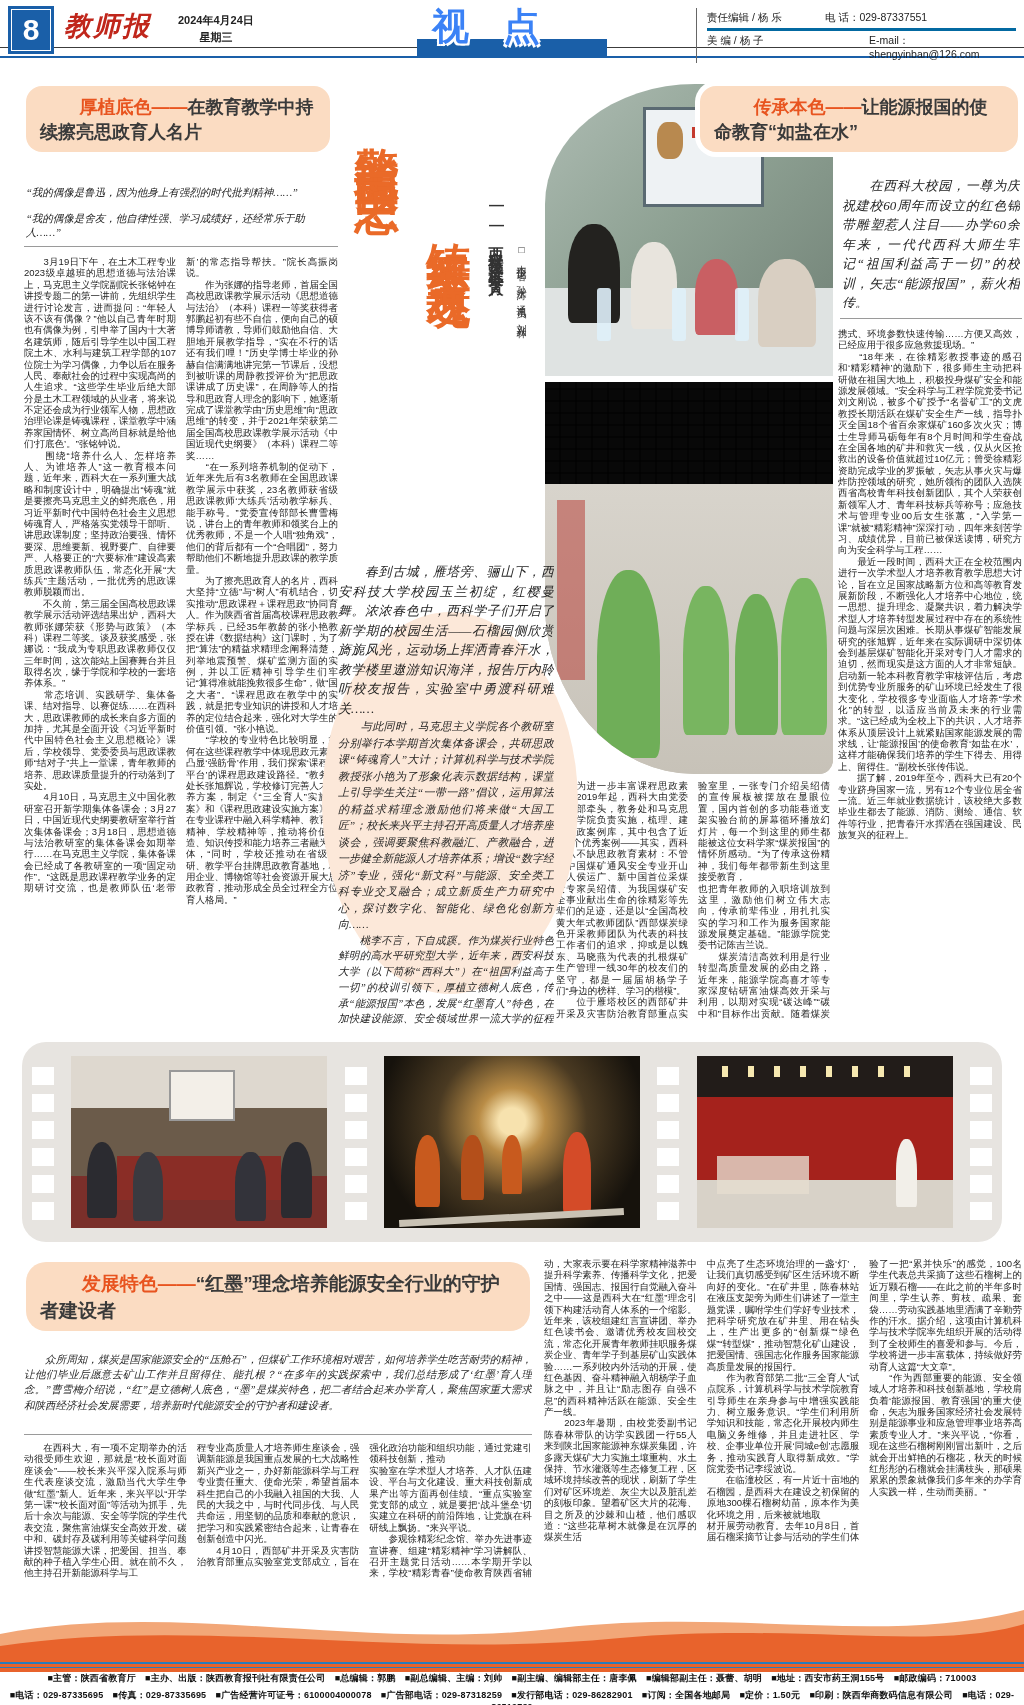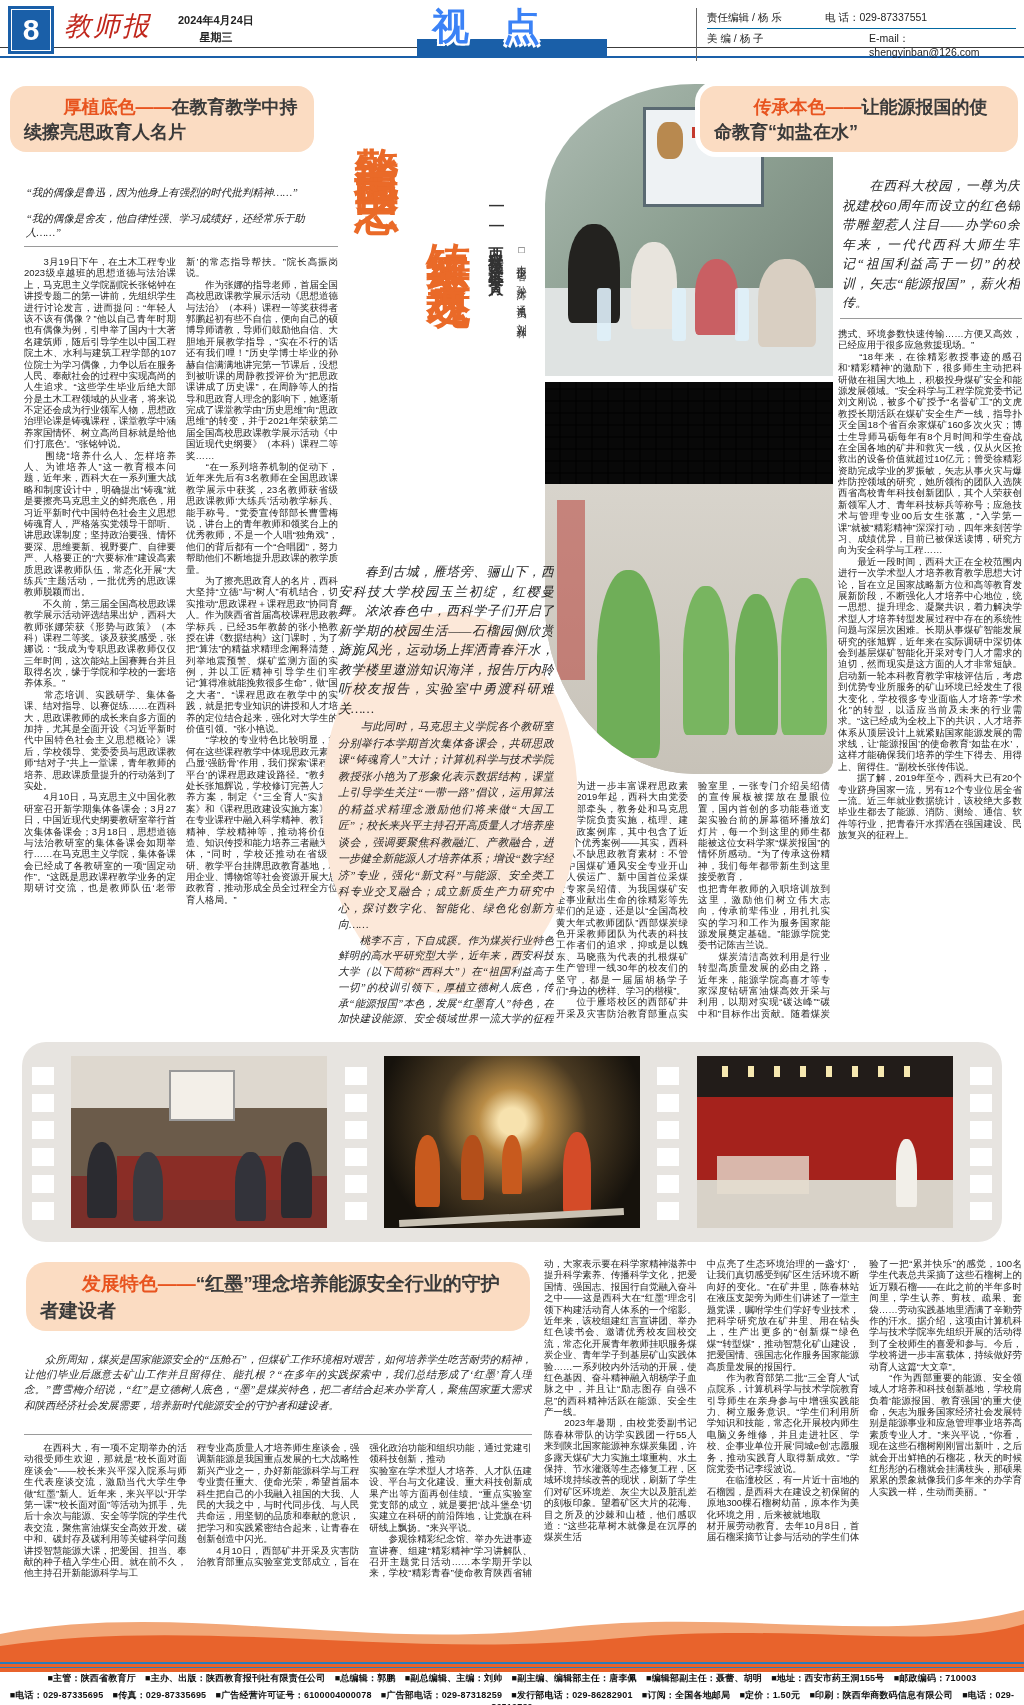--- a/index.html
+++ b/index.html
@@ -9,31 +9,31 @@
   .abs { position:absolute; }
 
   
   .mast-line-thin { position:absolute; left:0; top:47px; width:100%; height:1px; background:#3c3c3c; }
   .mast-line-blue { position:absolute; left:0; top:56px; width:100%; height:2px; background:#1a5fa8; }
   .pagenum-outer { position:absolute; left:8px; top:6px; width:46px; height:48px; background:#1a5fa8;
                    display:flex; align-items:center; justify-content:center; }
   .pagenum-inner { width:40px; height:42px; border:1px solid #fff; display:flex; align-items:center;
                    justify-content:center; color:#fff; font-size:30px; font-weight:bold; }
   .paper-logo { position:absolute; left:64px; top:8px; font-family:"DejaVu Serif", serif;
-                font-weight:normal; font-style:italic; color:#c0261b; font-size:27px; letter-spacing:2px; }
+                font-weight:bold; font-style:italic; color:#c0261b; font-size:27px; letter-spacing:2px; }
   .date-block { position:absolute; left:178px; top:12px; font-size:11px; font-weight:bold; color:#222;
                 text-align:center; line-height:1.5; }
   .section-bar { position:absolute; left:417px; top:39px; width:190px; height:17px; background:#1a5fa8; }
   .section-title { position:absolute; left:432px; top:2px; font-size:37px; font-weight:bold; color:#3b82f6;
                    letter-spacing:34px; font-family:"DejaVu Serif", serif;
                    text-shadow:-2px -2px 0 #fff, 2px -2px 0 #fff, -2px 2px 0 #fff, 2px 2px 0 #fff; }
   .editor-info { position:absolute; right:8px; top:8px; width:320px; font-size:10.5px; color:#222;
                  border-left:1px solid #666; padding-left:10px; }
   .editor-row { display:flex; padding:3px 0; }
-  .editor-row + .editor-row { border-top:1px solid #0369a1;gap:47px; }
+  .editor-row + .editor-row { border-top:3px solid #0369a1;gap:47px; }
   .editor-row .cell-l { width:118px; }
 
   
   .col-text { font-size:9.5px; line-height:1.2; text-align:justify; color:#242424; white-space:pre-line; }
   .lede-text { font-family:"Liberation Serif", serif; font-style:italic; }
   .sec-head { background:#fbdcc2; border-radius:16px; padding:9px 14px 7px; font-weight:bold;
               font-size:18px; line-height:1.4; color:#3a3a3a; box-shadow:0 0 0 5px #fff; }
   .sec-head .accent { color:#e8541f; }
   .sec-head .first-indent { text-indent:2.2em; display:block; }
   .divider { border-top:1px solid #9a9a9a; }
@@ -105,21 +105,21 @@
         <span>电  话：029-87337551</span>
       </div>
       <div class="editor-row">
         <span class="cell-l">美  编 / 杨  子</span>
         <span>E-mail：shengyinban@126.com</span>
       </div>
     </div>
   </header>
 
   <section>
-    <div class="abs sec-head" style="left:10px;top:86px;width:304px;font-size:18px;">
+    <div class="abs sec-head" style="left:26px;top:86px;width:304px;font-size:18px;">
       <span class="first-indent"><span class="accent">厚植底色——</span><span>在教育教学中持续擦亮思政育人名片</span></span>
     </div>
     <div class="abs lede-text" style="left:26px;top:186px;width:308px;font-size:10.5px;color:#222;">“我的偶像是鲁迅，因为他身上有强烈的时代批判精神……”</div>
     <div class="abs lede-text" style="left:26px;top:212px;width:308px;font-size:10.5px;color:#222;">“我的偶像是舍友，他自律性强、学习成绩好，还经常乐于助人……”</div>
     <div class="abs divider" style="left:24px;top:246px;width:314px;"></div>
     <div class="abs twocol" style="left:24px;top:256px;width:314px;height:768px;">
       <p class="col-text">　　3月19日下午，在土木工程专业2023级卓越班的思想道德与法治课上，马克思主义学院副院长张铭钟在讲授专题二的第一讲前，先组织学生进行讨论发言，进而提问：“年轻人该不该有偶像？”他以自己青年时期也有偶像为例，引申举了国内十大著名建筑师，随后引导学生以中国工程院土木、水利与建筑工程学部的107位院士为学习偶像，力争以后在服务人民、奉献社会的过程中实现高尚的人生追求。“这些学生毕业后绝大部分是土木工程领域的从业者，将来说不定还会成为行业领军人物，思想政治理论课是铸魂课程，课堂教学中涵养家国情怀、树立高尚目标就是给他们‘打底色’。”张铭钟说。</p>
       <p class="col-text">　　围绕“培养什么人、怎样培养人、为谁培养人”这一教育根本问题，近年来，西科大在一系列重大战略和制度设计中，明确提出“铸魂”就是要擦亮马克思主义的鲜亮底色，用习近平新时代中国特色社会主义思想铸魂育人，严格落实党领导干部听、讲思政课制度；坚持政治要强、情怀要深、思维要新、视野要广、自律要严、人格要正的“六要标准”建设高素质思政课教师队伍，常态化开展“大练兵”主题活动，一批优秀的思政课教师脱颖而出。</p>
       <p class="col-text">　　不久前，第三届全国高校思政课教学展示活动评选结果出炉，西科大教师张娜荣获《形势与政策》（本科）课程二等奖。谈及获奖感受，张娜说：“我成为专职思政课教师仅仅三年时间，这次能站上国赛舞台并且取得名次，缘于学院和学校的一套培养体系。”</p>
       <p class="col-text">　　常态培训、实践研学、集体备课、结对指导、以赛促练……在西科大，思政课教师的成长来自多方面的加持，尤其是全面开设《习近平新时代中国特色社会主义思想概论》课后，学校领导、党委委员与思政课教师“结对子”共上一堂课，青年教师的培养、思政课质量提升的行动落到了实处。</p>

